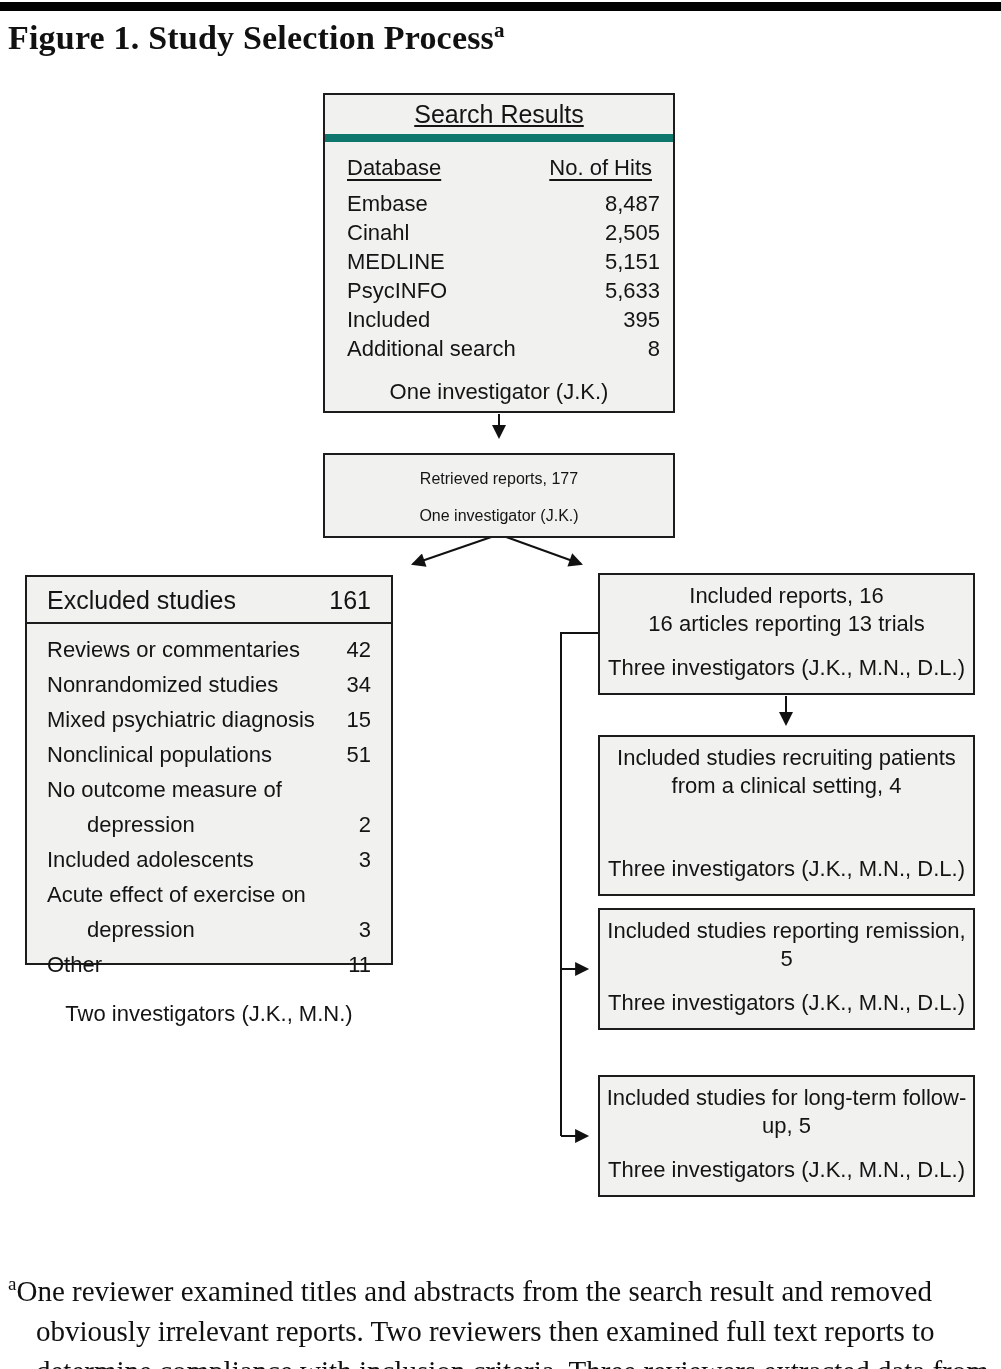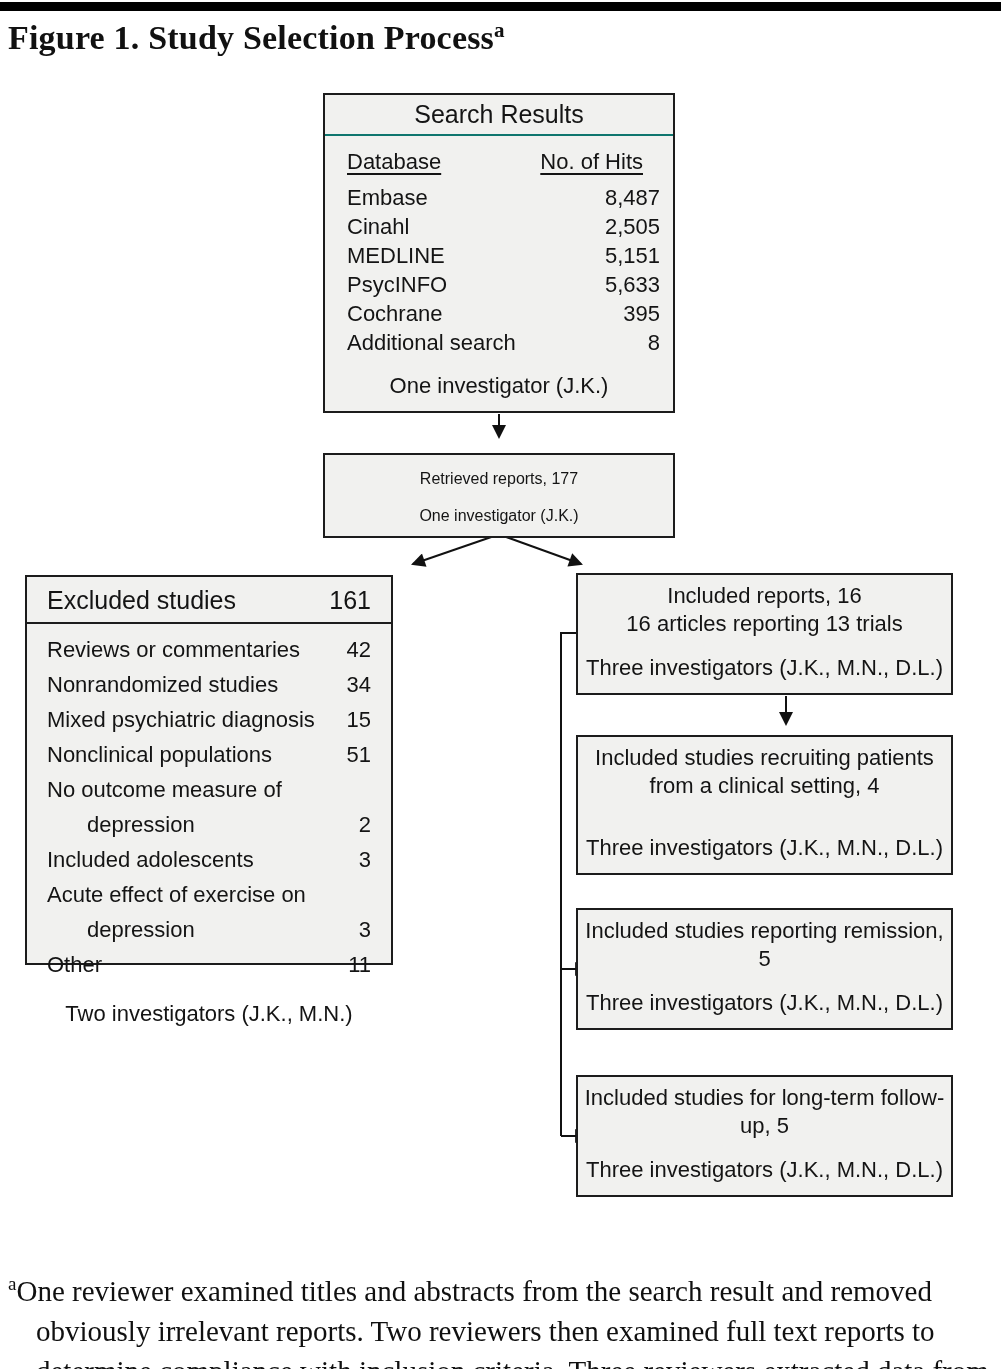--- a/index.html
+++ b/index.html
@@ -19,47 +19,47 @@
   .arrows { position:absolute; left:0; top:0; }
   .ln { stroke:#111; stroke-width:2; }
 
   .box {
     position:absolute; background:#f1f1ef; border:2px solid #1c1c1c;
     font-size:22px; line-height:29px; color:#141414;
   }
 
   
   .search-box { left:323px; top:93px; width:352px; height:320px; }
-  .search-header { text-align:center; font-size:25px; padding:5px 0 5px; border-bottom:2px solid #0f766e; }
-  .search-cols { display:flex; justify-content:space-between; padding:11px 30px 5px 22px; }
+  .search-header { text-align:center; font-size:25px; padding:5px 0 5px; border-bottom:8px solid #0f766e;text-decoration:underline; }
+  .search-cols { display:flex; justify-content:space-between; padding:11px 21px 5px 22px; }
   .search-cols .u { text-decoration:underline; text-underline-offset:4px; }
   .srows { padding:2px 13px 0 22px; }
   .srow { display:flex; justify-content:space-between; }
   .box-foot { text-align:center; margin-top:14px; }
 
   
   .retrieved-box { left:323px; top:453px; width:352px; height:85px; text-align:center; padding-top:9px; font-size:16px; }
   .retrieved-box .line2 { margin-top:8px; }
 
   
   .excluded-box { left:25px; top:575px; width:368px; height:390px; }
   .excl-header { display:flex; justify-content:space-between; padding:9px 20px 7px; font-size:25px; border-bottom:2px solid #1c1c1c; }
   .erows { padding:5px 20px 0; }
   .erow { display:flex; justify-content:space-between;margin-top:6px; }
   .erow.indent .lbl { padding-left:40px; }
   .excl-foot { text-align:center; margin-top:20px; }
 
   
   .inc-box {
-    left:576px; width:377px; text-align:center;
+    left:598px; width:377px; text-align:center;
     display:flex; flex-direction:column; justify-content:space-between;
     padding:7px 5px 11px; line-height:28px;
   }
   .inc-reports  { top:573px; height:122px; }
-  .inc-clinical { top:735px; height:140px; }
+  .inc-clinical { top:735px; height:161px; }
   .inc-remission{ top:908px; height:122px; }
   .inc-followup { top:1075px; height:122px; }
 
   
   .footnote {
     position:absolute; left:8px; top:1264px; width:986px;
     font-family:"Liberation Serif", serif; font-size:29px; line-height:40px; color:#101010;
     padding-left:28px; text-indent:-28px;
   }
   .footnote sup { font-size:19px; }
@@ -105,21 +105,21 @@
         </div>
       <div class="srow">
           <span class="lbl">MEDLINE</span>
           <span class="val">5,151</span>
         </div>
       <div class="srow">
           <span class="lbl">PsycINFO</span>
           <span class="val">5,633</span>
         </div>
       <div class="srow">
-          <span class="lbl">Cochrane</span>
+          <span class="lbl">Included</span>
           <span class="val">395</span>
         </div>
       <div class="srow">
           <span class="lbl">Additional search</span>
           <span class="val">8</span>
         </div>
     </div>
     <div class="box-foot">One investigator (J.K.)</div>
   </div>
 

